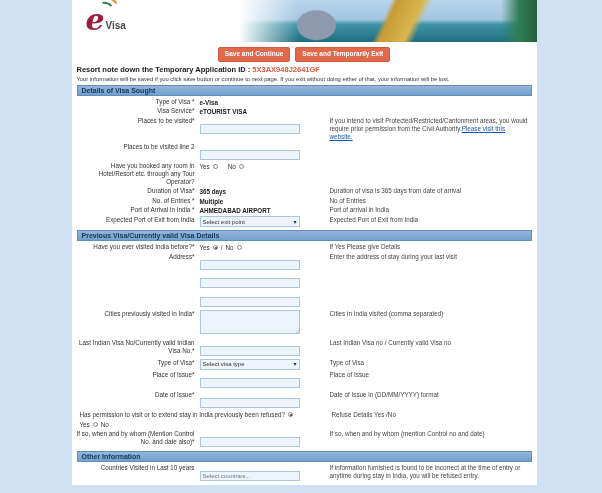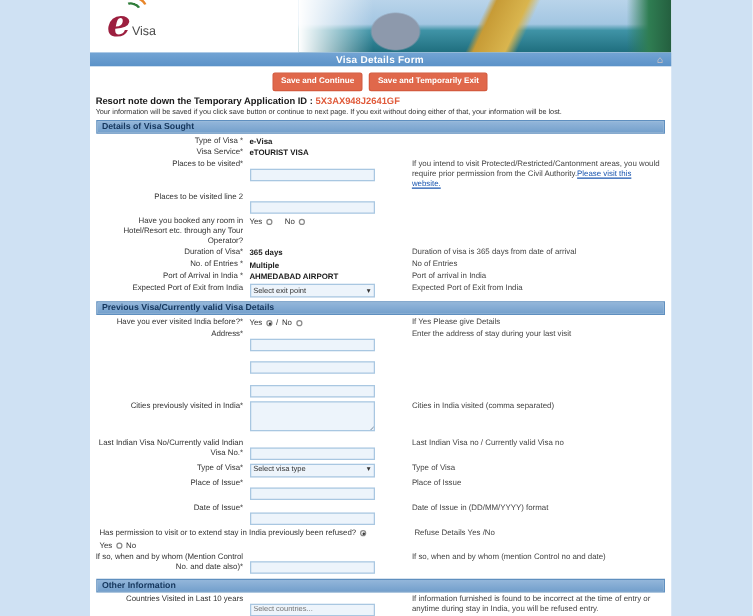--- a/index.html
+++ b/index.html
@@ -14,21 +14,21 @@
     background:
       linear-gradient(90deg, #ffffff 0%, rgba(255,255,255,0) 20%),
       radial-gradient(ellipse 34px 26px at 26% 60%, #8d99ac 0%, #8d99ac 55%, rgba(141,153,172,0) 60%),
       linear-gradient(115deg, rgba(0,0,0,0) 48%, #c79b36 50%, #d9b54e 58%, rgba(0,0,0,0) 61%),
       linear-gradient(90deg, rgba(0,0,0,0) 88%, #2f7d52 94%, #245f3f 100%),
       linear-gradient(180deg, #b9d4ea 0%, #a3c6e2 46%, #3f93a6 58%, #1f6e7e 100%);
   }
   .logo { position:absolute; left:14px; top:0px; width:70px; height:42px; }
   .logo-e { position:absolute; left:0; top:2px; font-family:"DejaVu Serif", serif; font-style:italic; font-weight:bold;
     font-size:30px; line-height:36px; color:#9c1f3f; }
-  .logo-visa { position:absolute; left:20px; top:20px; font-size:10px; font-weight:normal; color:#4a4a4a; }
+  .logo-visa { position:absolute; left:20px; top:20px; font-size:10px; font-weight:bold; color:#4a4a4a; }
   .flame-o { position:absolute; left:16px; top:-2px; width:16px; height:12px; border:2px solid transparent;
     border-top:2px solid #e8862a; border-radius:50%; transform:rotate(28deg); }
   .flame-g { position:absolute; left:13px; top:2px; width:14px; height:10px; border:2px solid transparent;
     border-top:2px solid #2f7d3a; border-radius:50%; transform:rotate(20deg); }
 
   
   .titlebar { height:11px; background:linear-gradient(180deg,#73a4d4,#5b92c8); position:relative;
     display:flex; align-items:center; justify-content:center; }
   .titlebar .title { color:#ffffff; font-weight:bold; font-size:8px; letter-spacing:.2px; }
   .home-ic { position:absolute; right:6px; top:1px; font-size:8px; line-height:9px; color:#f6d3c0; cursor:pointer; }
@@ -80,24 +80,20 @@
     <div class="banner">
       <div class="banner-art"></div>
       <div class="logo">
         <span class="flame-o"></span>
         <span class="flame-g"></span>
         <span class="logo-e">e</span>
         <span class="logo-visa">Visa</span>
       </div>
     </div>
 
-    <div class="titlebar">
-      <span class="title">Visa Details Form</span>
-      <span class="home-ic">⌂</span>
-    </div>
 
     <div class="content">
 
       <div class="topbtns">
         <button class="btn">Save and Continue</button>
         <button class="btn">Save and Temporarily Exit</button>
       </div>
 
       <div class="notice">
         <span>Resort note down the Temporary Application ID :</span>

